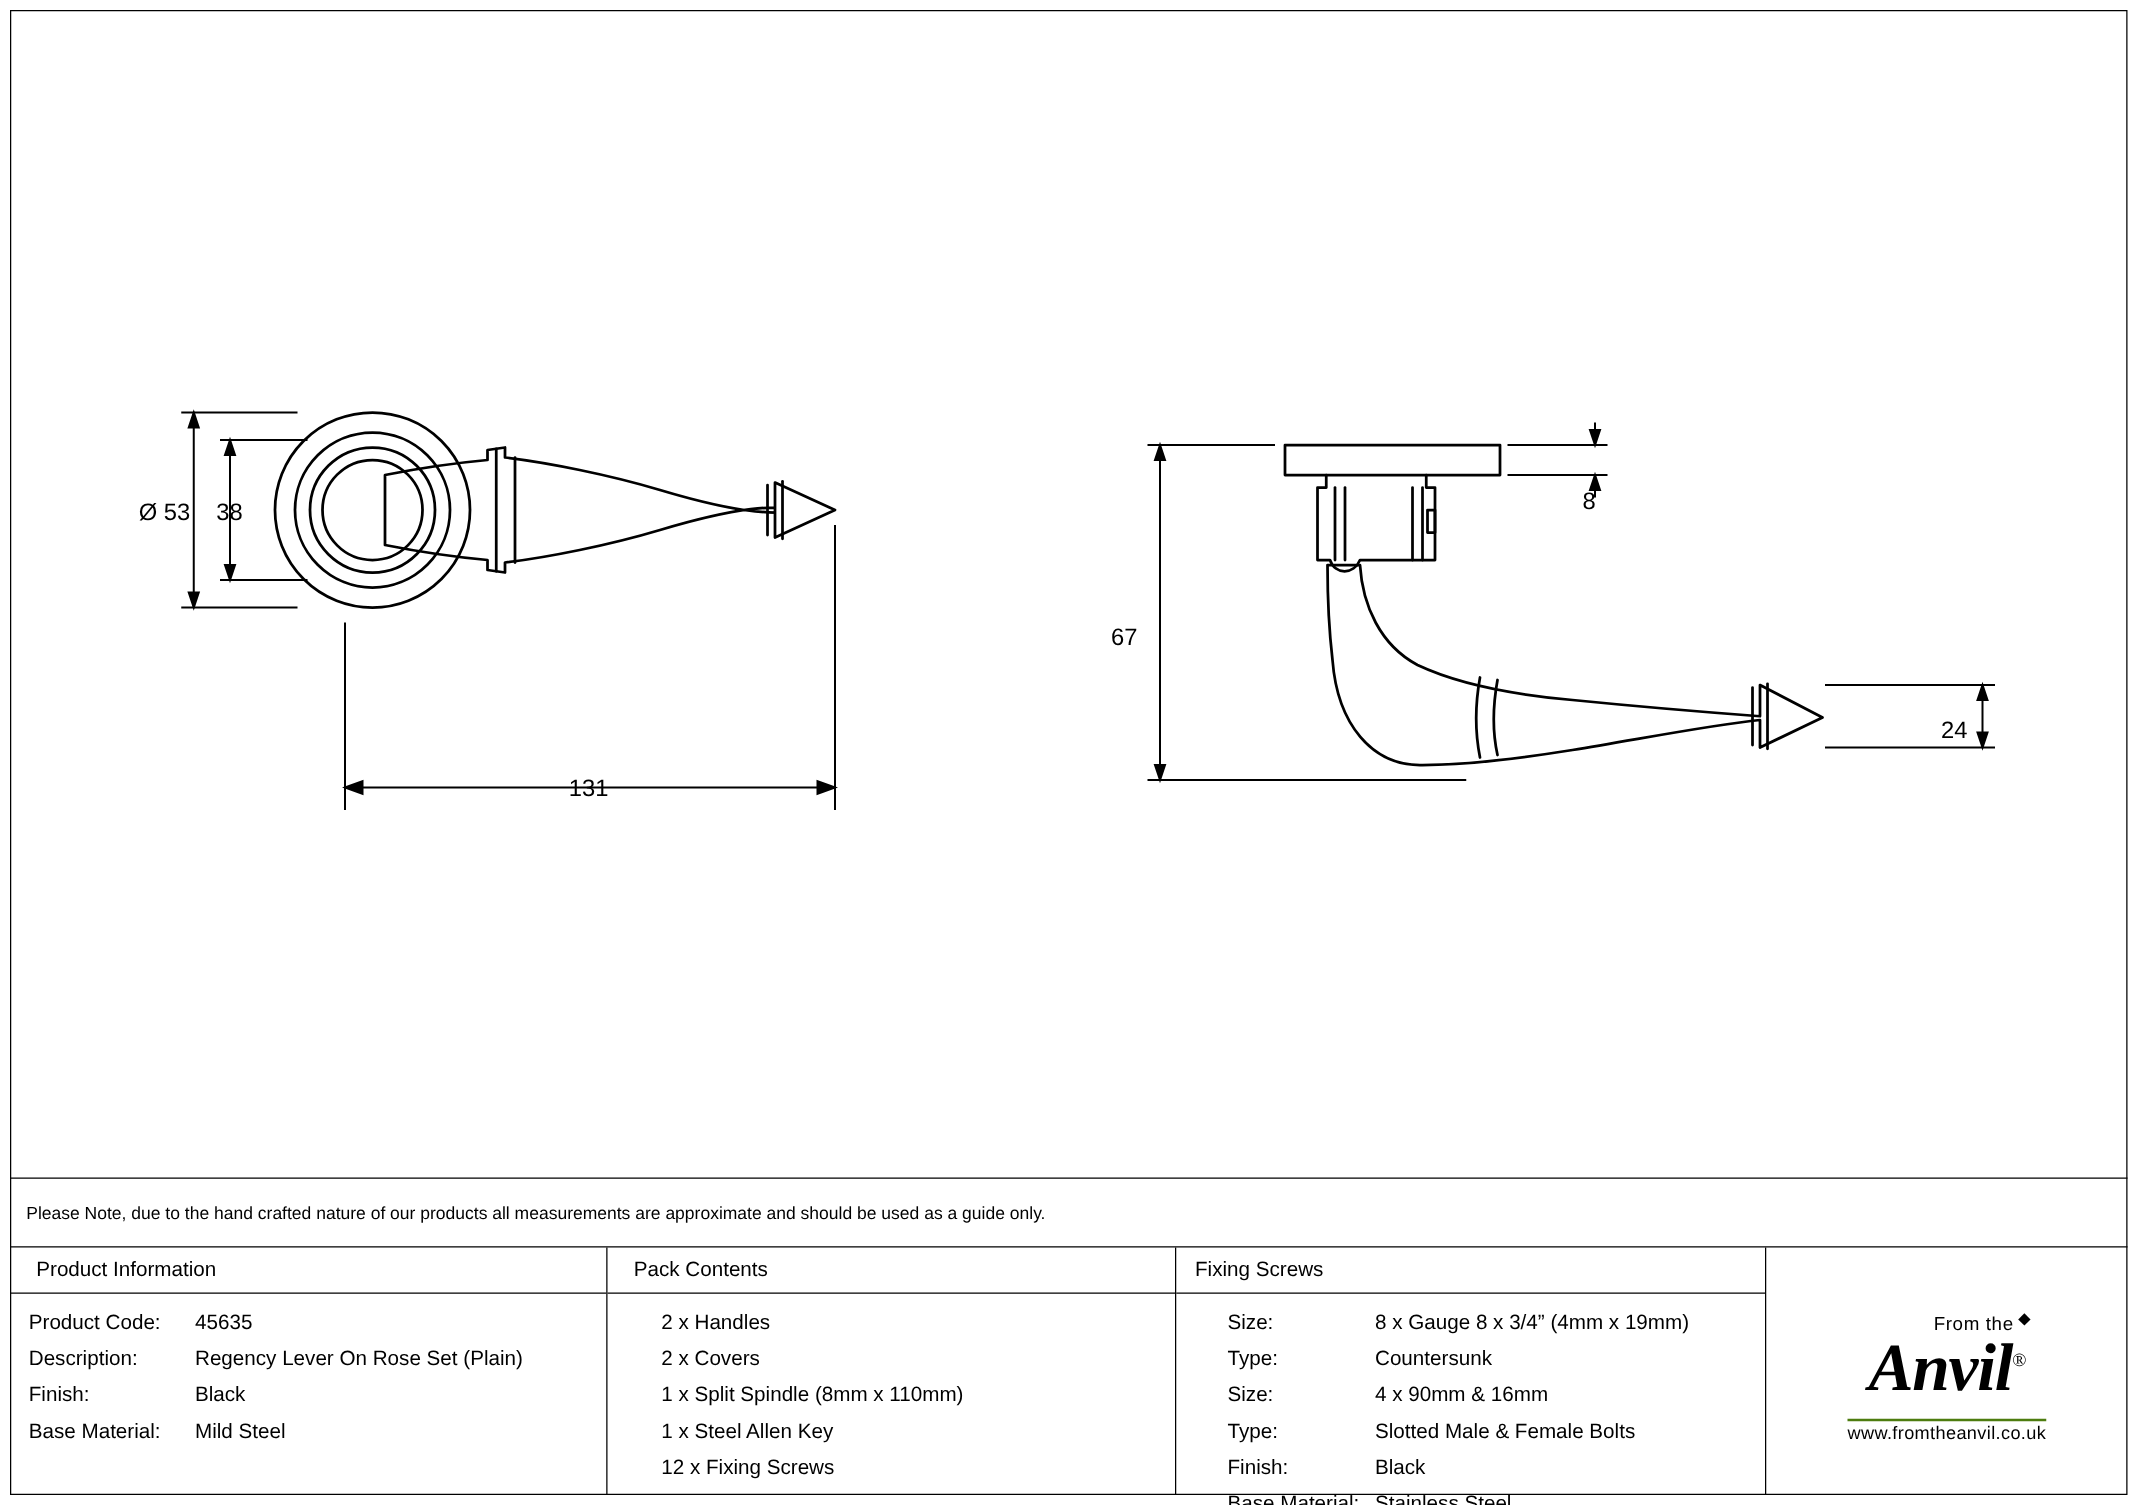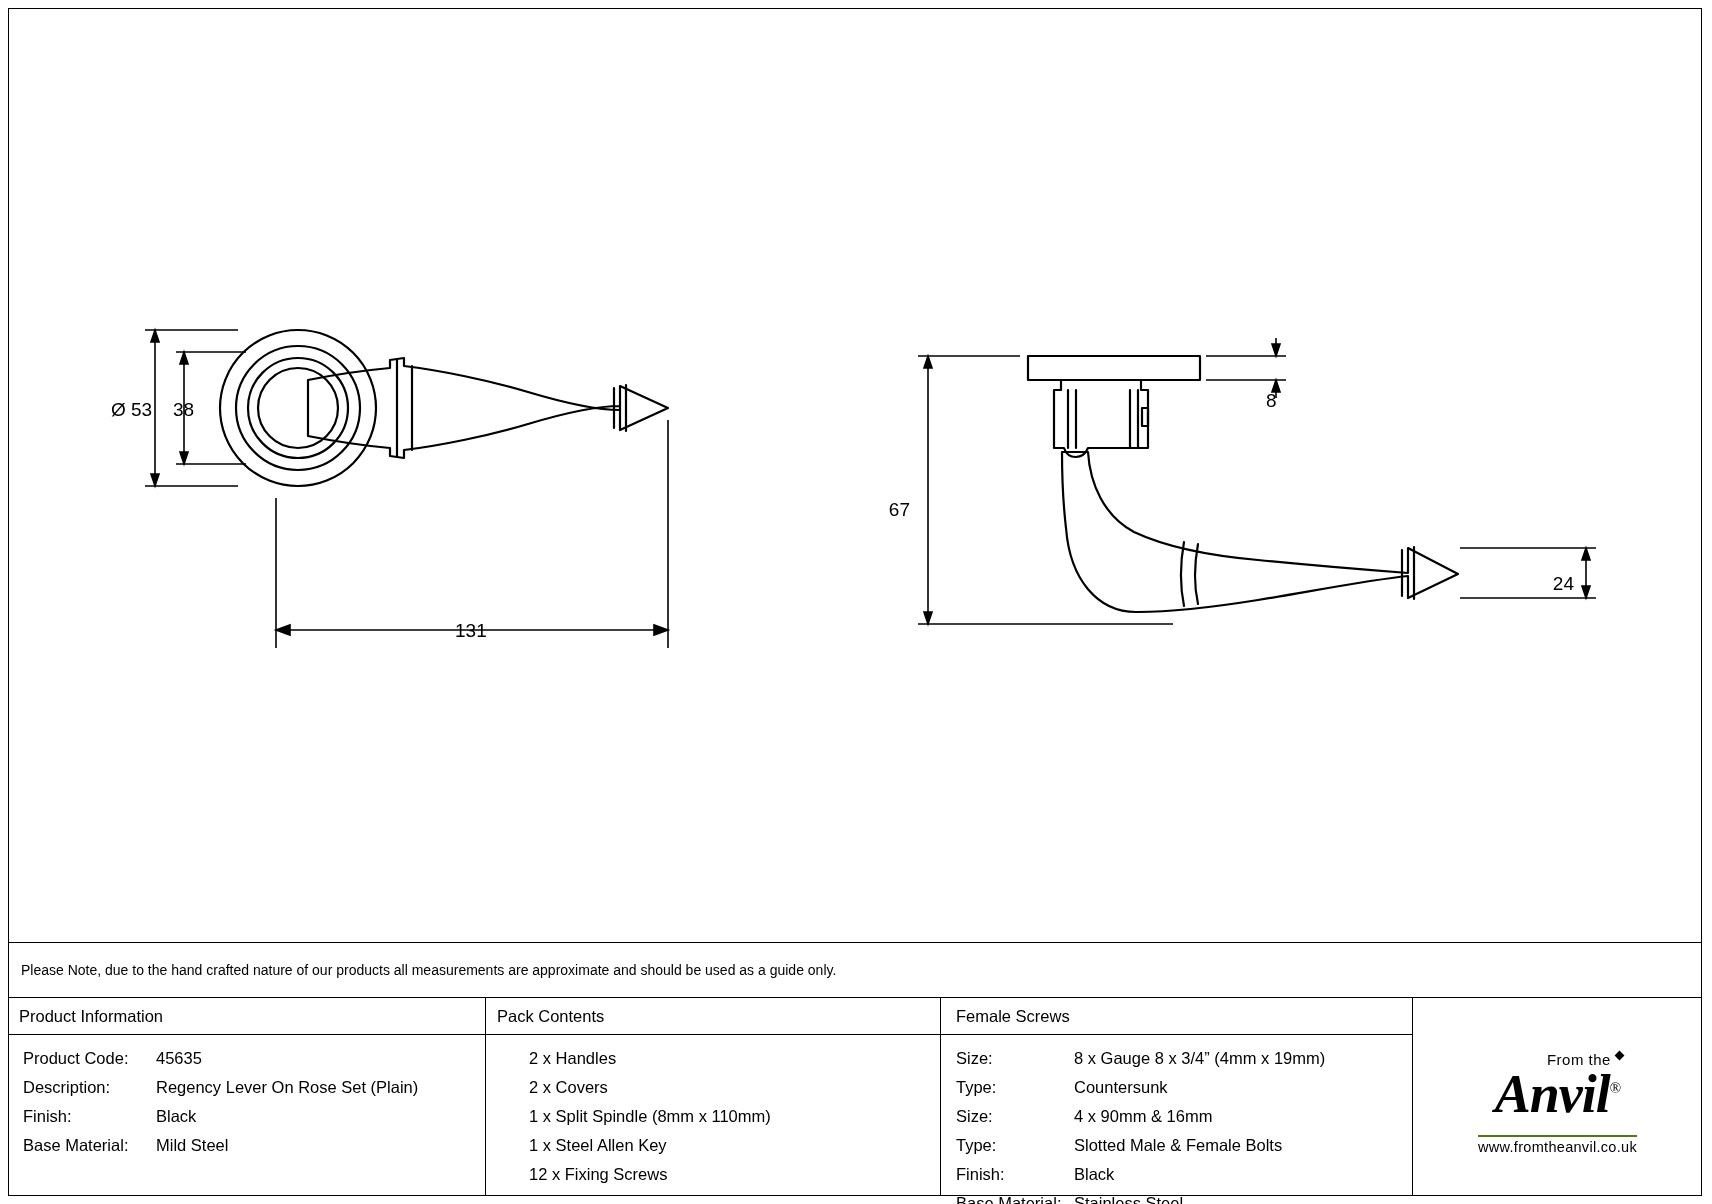--- a/index.html
+++ b/index.html
@@ -74,38 +74,38 @@
   .col-prod { width: 478px; border-right: 1px solid #000; }
   .col-pack { width: 455px; border-right: 1px solid #000; }
   .col-fix  { width: 472px; border-right: 1px solid #000; }
   .col-logo { width: 289px; }
 
   .col-head {
     height: 37px;
     border-bottom: 1px solid #000;
     display: flex;
     align-items: center;
-    padding-left: 11px;
+    padding-left: 21px;
     font-size: 16.5px;
     box-sizing: border-box;
   }
   .col-body {
     padding: 9px 0 0 15px;
     font-size: 16.5px;
   }
   .kv {
     display: flex;
     line-height: 29px;
   }
   .kv .k { width: 133px; flex: none; }
   .kv .v { flex: 1; }
   .pack-line { line-height: 29px; margin-left: 28px; }
 
   .col-fix .col-head { padding-left: 15px; }
-  .col-fix .kv .k { width: 118px; }
+  .col-fix .kv .k { width: 118px; margin-left: 26px; }
 
   
   .logo-wrap {
     position: absolute;
     left: 0; top: 0;
     width: 100%;
     height: 100%;
     display: flex;
     align-items: center;
     justify-content: center;
@@ -320,21 +320,21 @@
       <div class="col-body">
         <div class="pack-line">2 x Handles</div>
         <div class="pack-line">2 x Covers</div>
         <div class="pack-line">1 x Split Spindle (8mm x 110mm)</div>
         <div class="pack-line">1 x Steel Allen Key</div>
         <div class="pack-line">12 x Fixing Screws</div>
       </div>
     </div>
 
     <div class="col col-fix">
-      <div class="col-head">Female Screws</div>
+      <div class="col-head">Fixing Screws</div>
       <div class="col-body">
         <div class="kv">
           <span class="k">Size:</span>
           <span class="v">8 x Gauge 8 x 3/4” (4mm x 19mm)</span>
         </div>
         <div class="kv">
           <span class="k">Type:</span>
           <span class="v">Countersunk</span>
         </div>
         <div class="kv">

